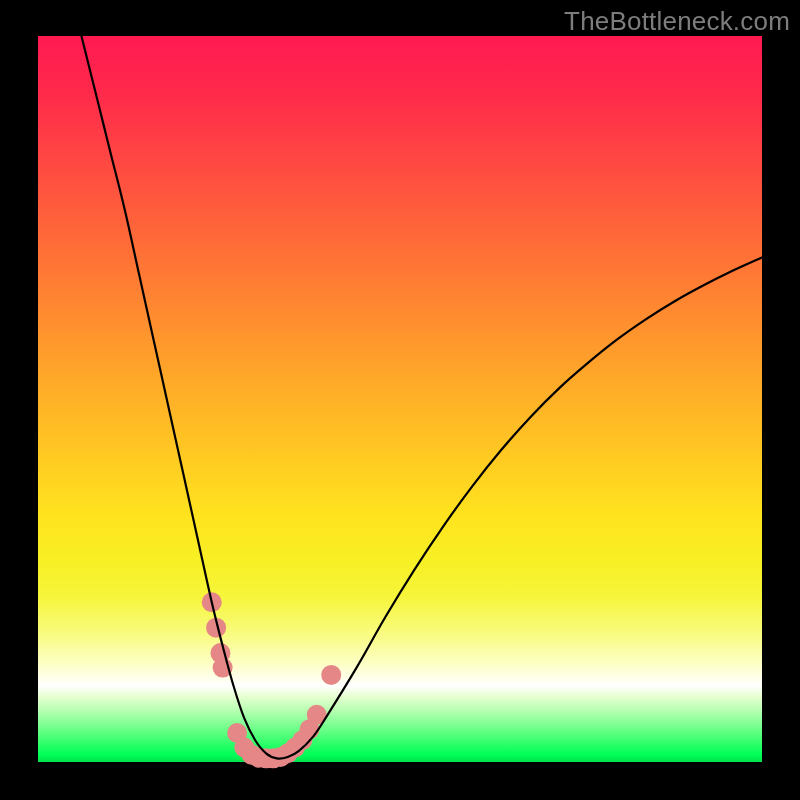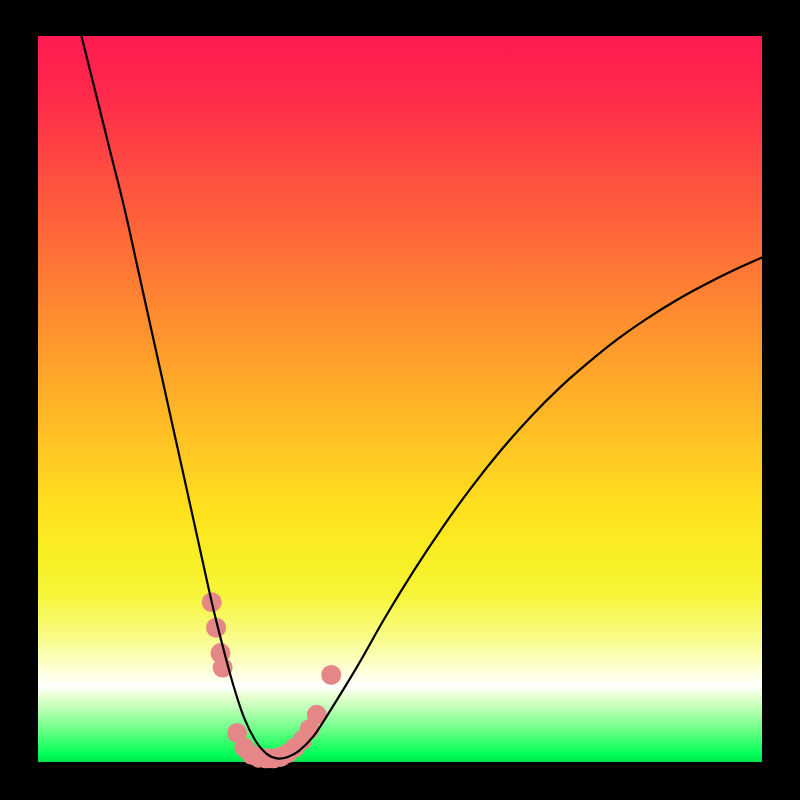--- a/index.html
+++ b/index.html
@@ -63,20 +63,21 @@
     top: 0;
     width: 724px;
     height: 726px;
     overflow: visible;
   }
 </style>
 </head>
 <body>
 
 <div class="frame">
+  <div class="watermark">TheBottleneck.com</div>
   <div class="plot">
     <svg class="curve" viewBox="0 0 724 726">
       <g id="markers">
           <circle cx="173.76" cy="566.28" r="10" fill="#e68787"></circle>
           <circle cx="178.10" cy="591.69" r="10" fill="#e68787"></circle>
           <circle cx="182.45" cy="617.10" r="10" fill="#e68787"></circle>
           <circle cx="184.62" cy="631.62" r="10" fill="#e68787"></circle>
           <circle cx="199.10" cy="696.96" r="10" fill="#e68787"></circle>
           <circle cx="206.34" cy="711.48" r="10" fill="#e68787"></circle>
           <circle cx="213.58" cy="718.74" r="10" fill="#e68787"></circle>

